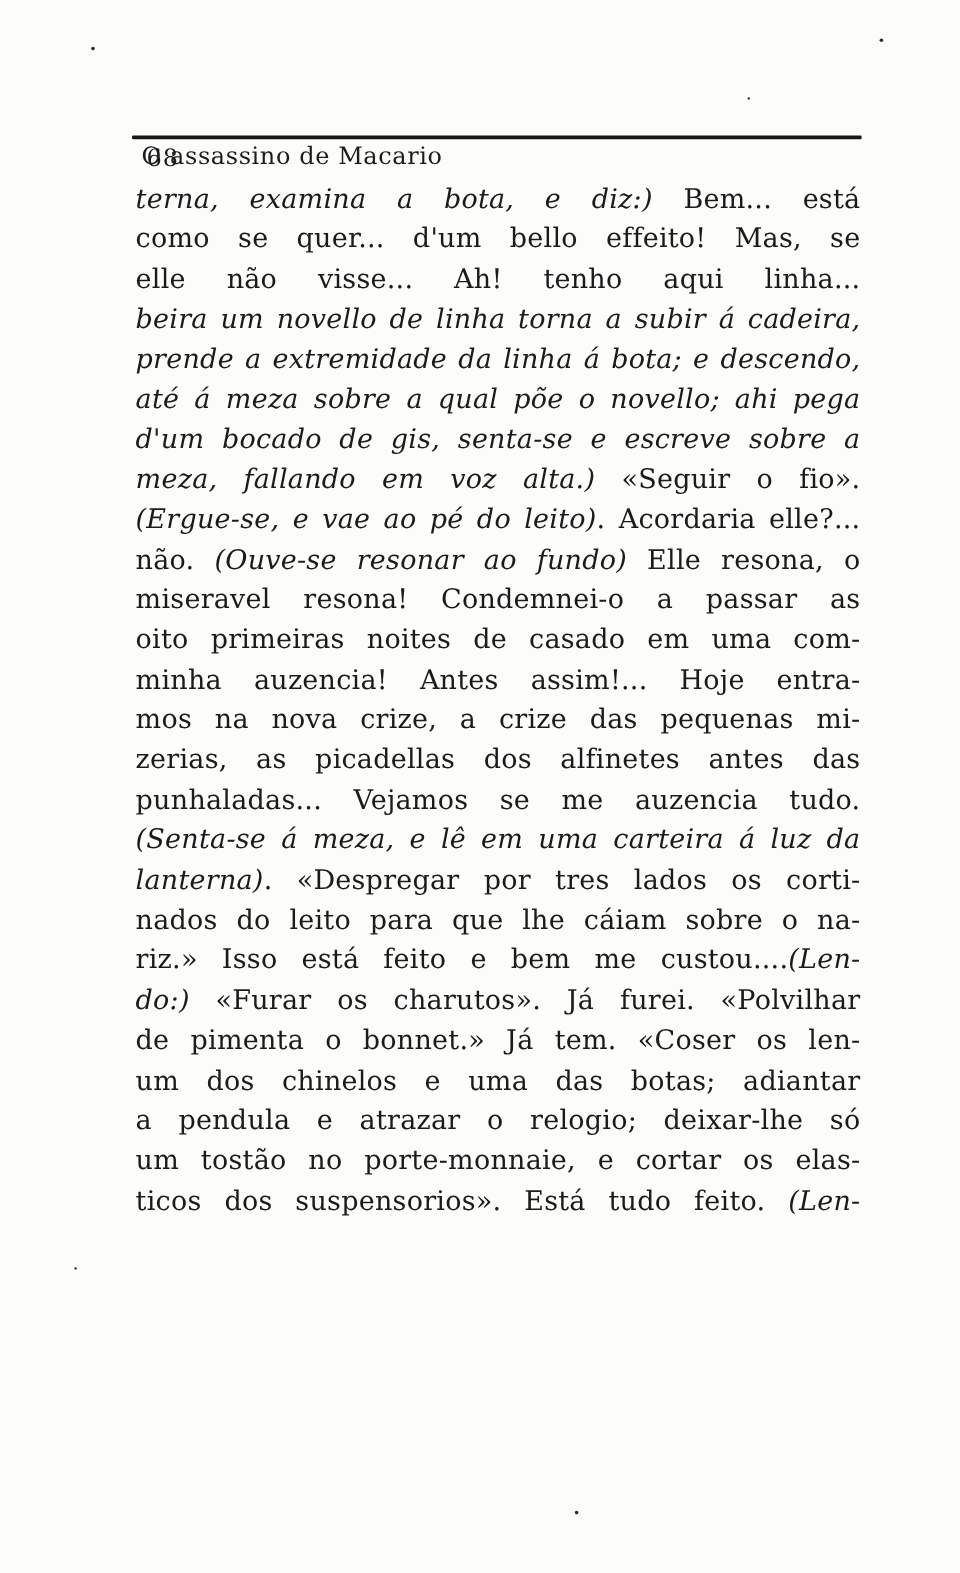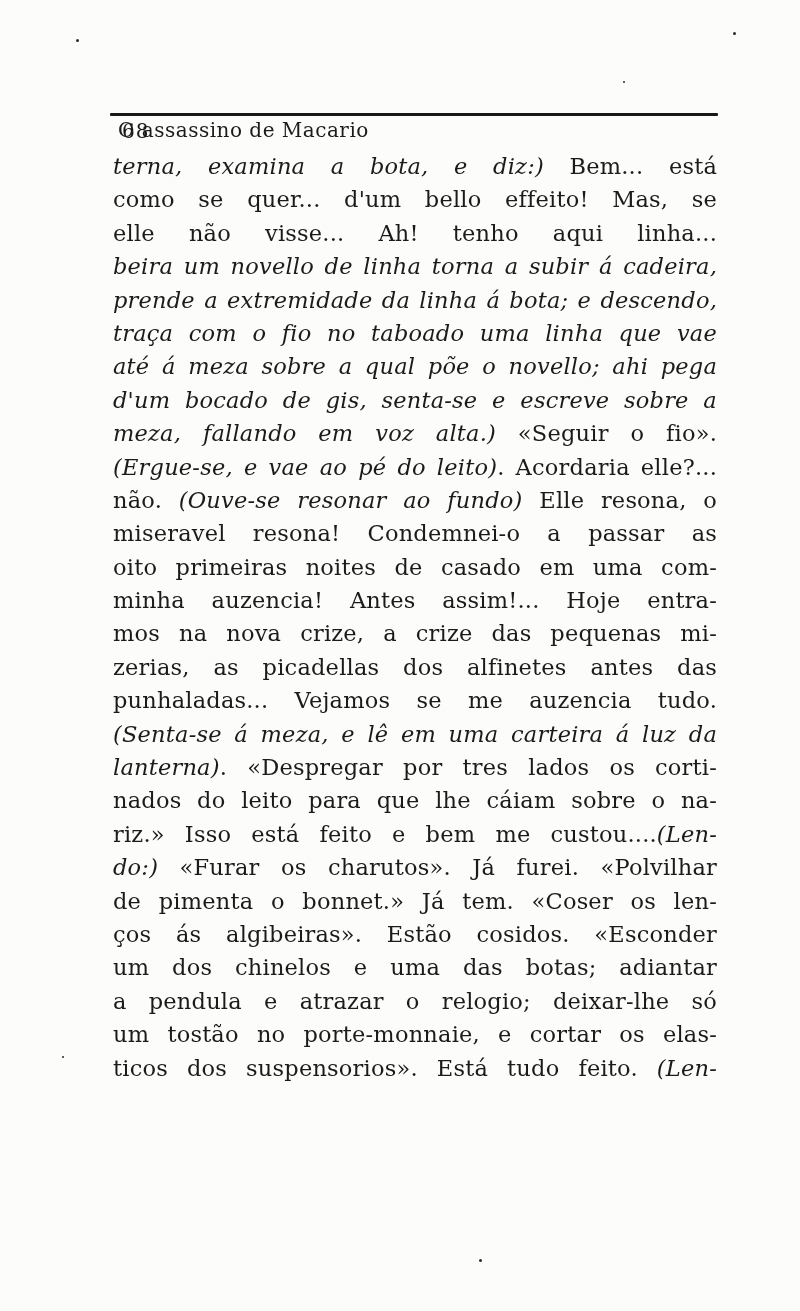--- a/index.html
+++ b/index.html
@@ -83,39 +83,37 @@
     <span class="pagenum">68</span>
     <span class="running-title">O assassino de Macario</span>
   </div>
   <div class="rule"></div>
   <div class="body-block">
       <div class="line"><span class="it">terna, examina a bota, e diz:)</span><span> Bem... está</span></div>
       <div class="line"><span>como se quer... d'um bello effeito! Mas, se</span></div>
       <div class="line"><span>elle não visse... Ah! tenho aqui linha...</span></div>
       <div class="line"><span class="it">beira um novello de linha torna a subir á cadeira,</span></div>
       <div class="line"><span class="it">prende a extremidade da linha á bota; e descendo,</span></div>
-      <div class="line"><span class="it">traça com o fio no taboado uma linha que vae</span></div>
       <div class="line"><span class="it">até á meza sobre a qual põe o novello; ahi pega</span></div>
       <div class="line"><span class="it">d'um bocado de gis, senta-se e escreve sobre a</span></div>
       <div class="line"><span class="it">meza, fallando em voz alta.)</span><span> «Seguir o fio».</span></div>
       <div class="line"><span class="it">(Ergue-se, e vae ao pé do leito)</span><span>. Acordaria elle?...</span></div>
       <div class="line"><span>não. </span><span class="it">(Ouve-se resonar ao fundo)</span><span> Elle resona, o</span></div>
       <div class="line"><span>miseravel resona! Condemnei-o a passar as</span></div>
       <div class="line"><span>oito primeiras noites de casado em uma com-</span></div>
       <div class="line"><span>minha auzencia! Antes assim!... Hoje entra-</span></div>
       <div class="line"><span>mos na nova crize, a crize das pequenas mi-</span></div>
       <div class="line"><span>zerias, as picadellas dos alfinetes antes das</span></div>
       <div class="line"><span>punhaladas... Vejamos se me auzencia tudo.</span></div>
       <div class="line"><span class="it">(Senta-se á meza, e lê em uma carteira á luz da</span></div>
       <div class="line"><span class="it">lanterna)</span><span>. «Despregar por tres lados os corti-</span></div>
       <div class="line"><span>nados do leito para que lhe cáiam sobre o na-</span></div>
       <div class="line"><span>riz.» Isso está feito e bem me custou....</span><span class="it">(Len-</span></div>
       <div class="line"><span class="it">do:)</span><span> «Furar os charutos». Já furei. «Polvilhar</span></div>
       <div class="line"><span>de pimenta o bonnet.» Já tem. «Coser os len-</span></div>
-      <div class="line"><span>ços ás algibeiras». Estão cosidos. «Esconder</span></div>
       <div class="line"><span>um dos chinelos e uma das botas; adiantar</span></div>
       <div class="line"><span>a pendula e atrazar o relogio; deixar-lhe só</span></div>
       <div class="line"><span>um tostão no porte-monnaie, e cortar os elas-</span></div>
       <div class="line"><span>ticos dos suspensorios». Está tudo feito. </span><span class="it">(Len-</span></div>
     </div>
 
   <div class="speck" style="left:76px; top:39px;"></div>
   <div class="speck" style="left:733px; top:32px;"></div>
   <div class="speck" style="left:623px; top:81px; width:2px; height:2px;"></div>
   <div class="speck" style="left:62px; top:1056px; width:2px; height:2px;"></div>

